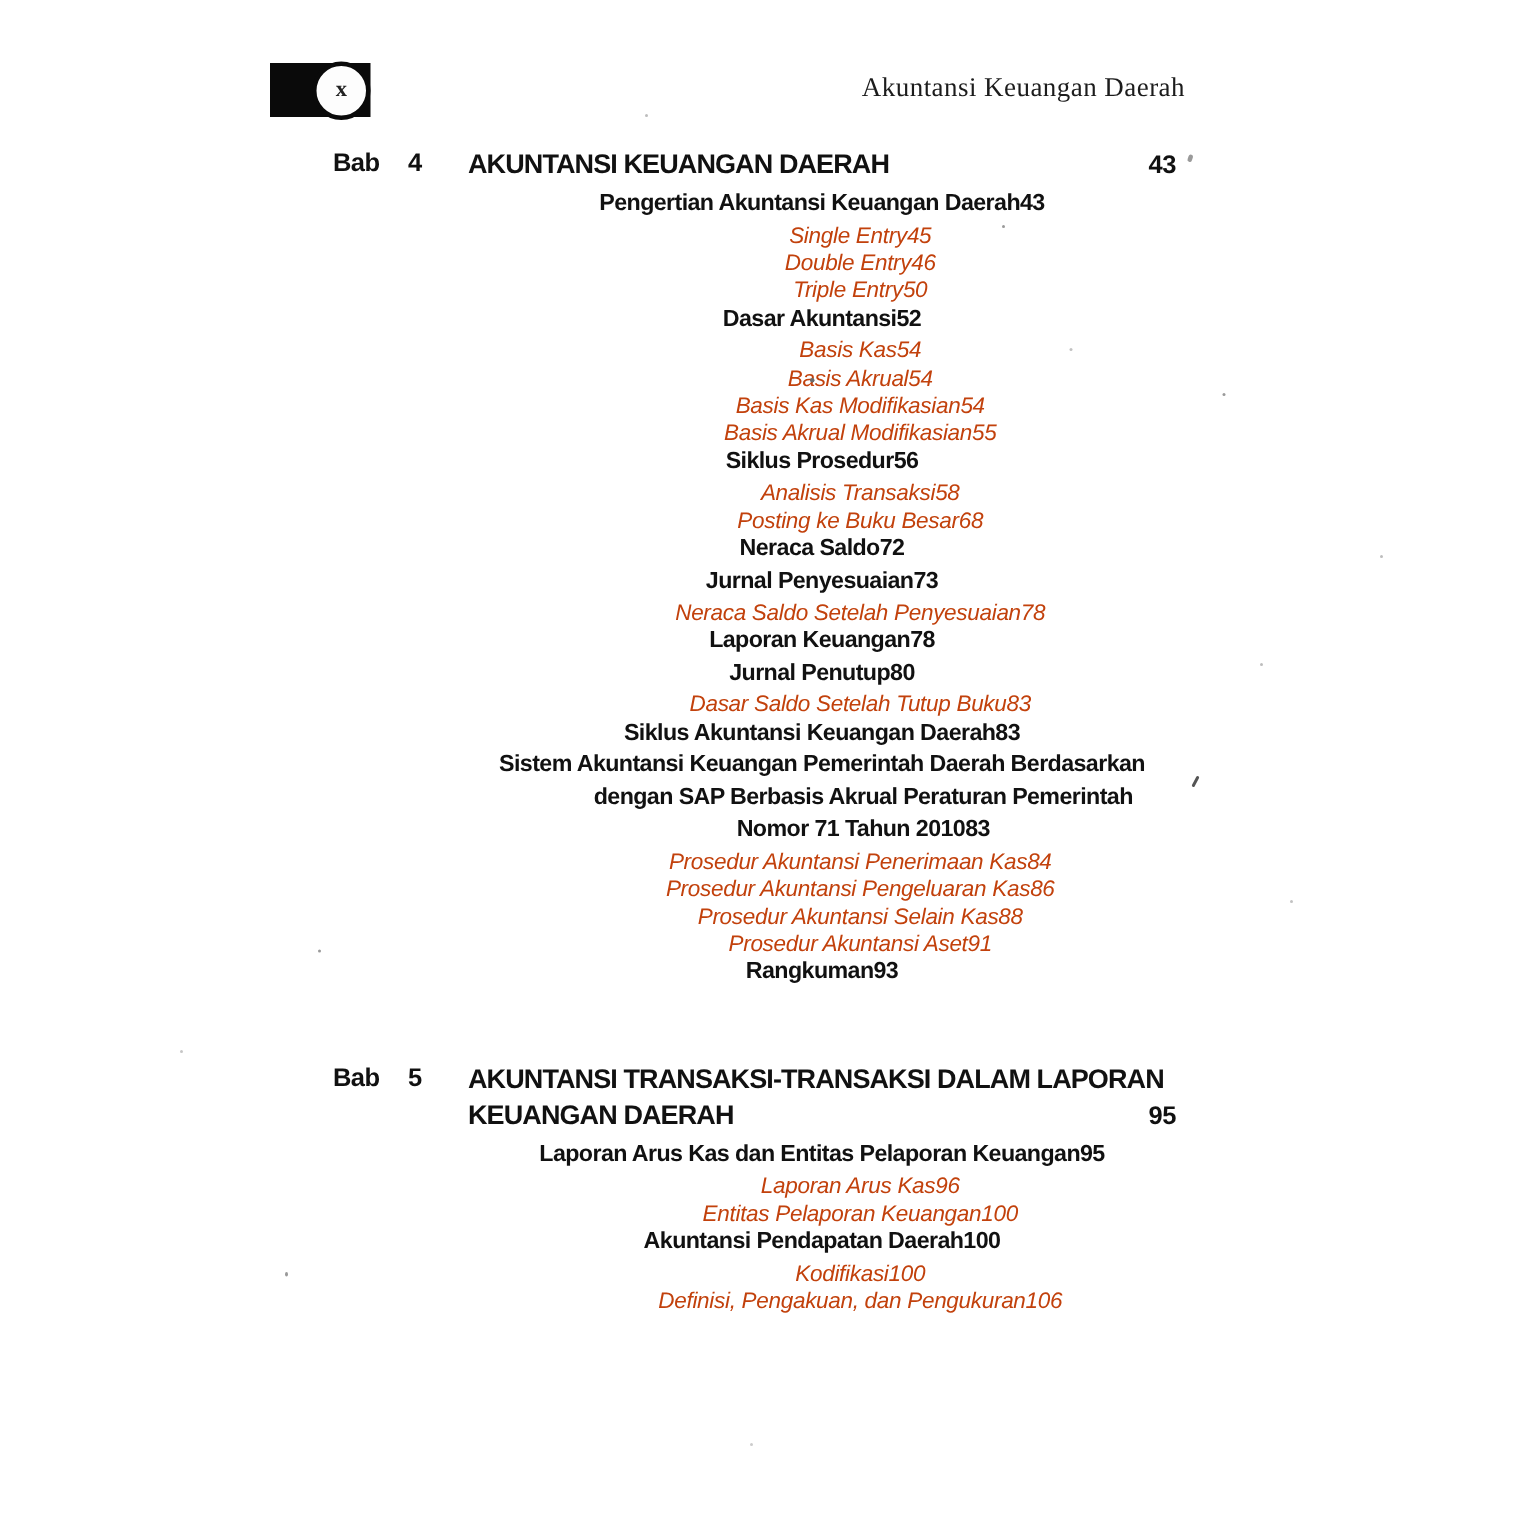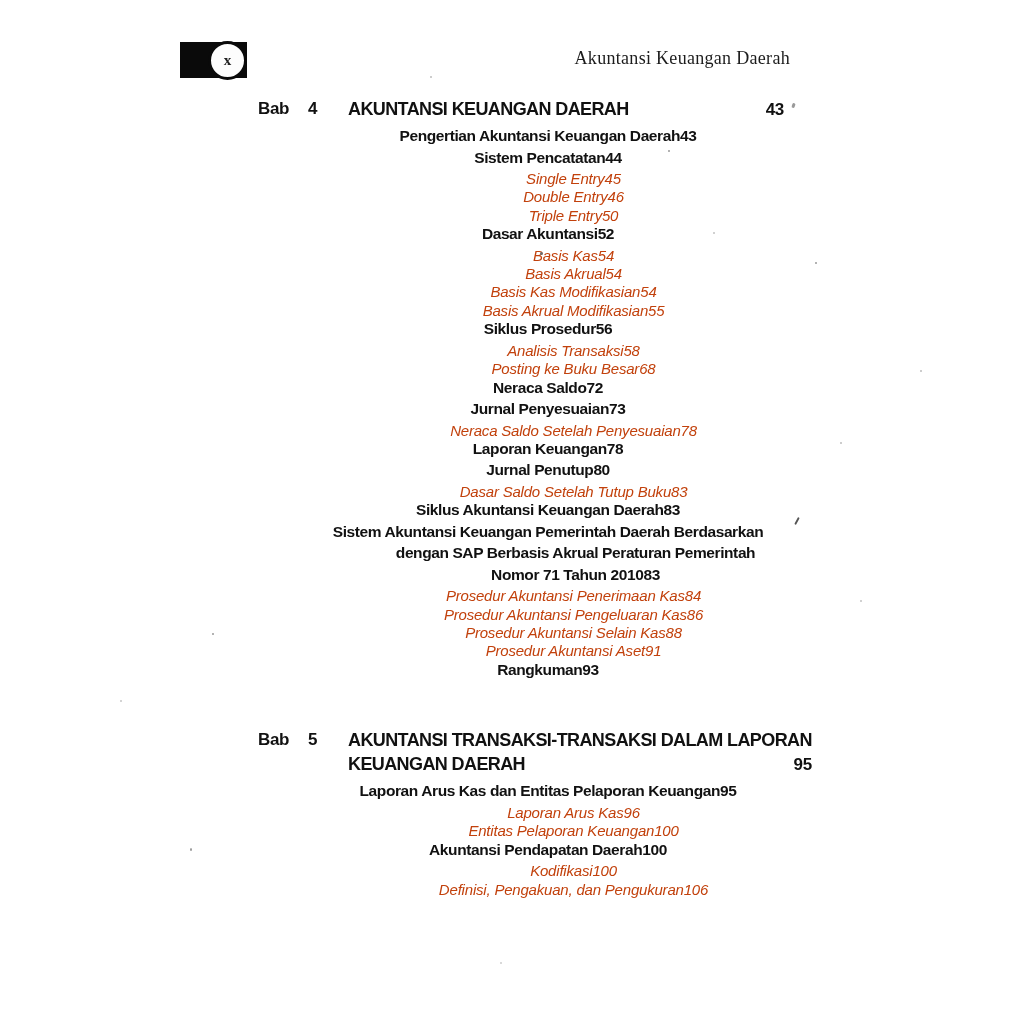--- a/index.html
+++ b/index.html
@@ -27,21 +27,21 @@
   .running-title {
     position: absolute; top: 48px; right: 234px;
     font-family: "Liberation Serif", serif;
     font-size: 18px; letter-spacing: 0.3px; color: #1c1c1c;
   }
 
   
   .toc { position: absolute; left: 222px; top: 97px; width: 562px; }
   .chapter + .chapter { margin-top: 46px; }
 
-  .chapter-head { display: flex; align-items: flex-start; margin-left: 36px; }
+  .chapter-head { display: flex; align-items: flex-start; }
   .chapter-label, .chapter-number {
     font-weight: 700; font-size: 17px; letter-spacing: -0.4px; line-height: 24px;
   }
   .chapter-label { width: 50px; flex: 0 0 50px; }
   .chapter-number { width: 40px; flex: 0 0 40px; }
   .title-col { flex: 1; }
   .title-line { display: flex; justify-content: space-between; align-items: baseline; line-height: 24px; }
   .title-line .t {
     font-weight: 700; font-size: 18px; letter-spacing: -0.6px; white-space: nowrap;
   }
@@ -92,24 +92,20 @@
             <div class="title-line">
               <span class="t">AKUNTANSI KEUANGAN DAERAH</span>
               <span class="pg">43</span>
             </div>
           </div>
     </div>
     <div class="entries">
           <div class="row style-bold">
             <span class="etext">Pengertian Akuntansi Keuangan Daerah</span>
             <span class="epage">43</span>
-          </div>
-          <div class="row style-bold">
-            <span class="etext">Sistem Pencatatan</span>
-            <span class="epage">44</span>
           </div>
           <div class="row style-italic">
             <span class="etext">Single Entry</span>
             <span class="epage">45</span>
           </div>
           <div class="row style-italic">
             <span class="etext">Double Entry</span>
             <span class="epage">46</span>
           </div>
           <div class="row style-italic">

